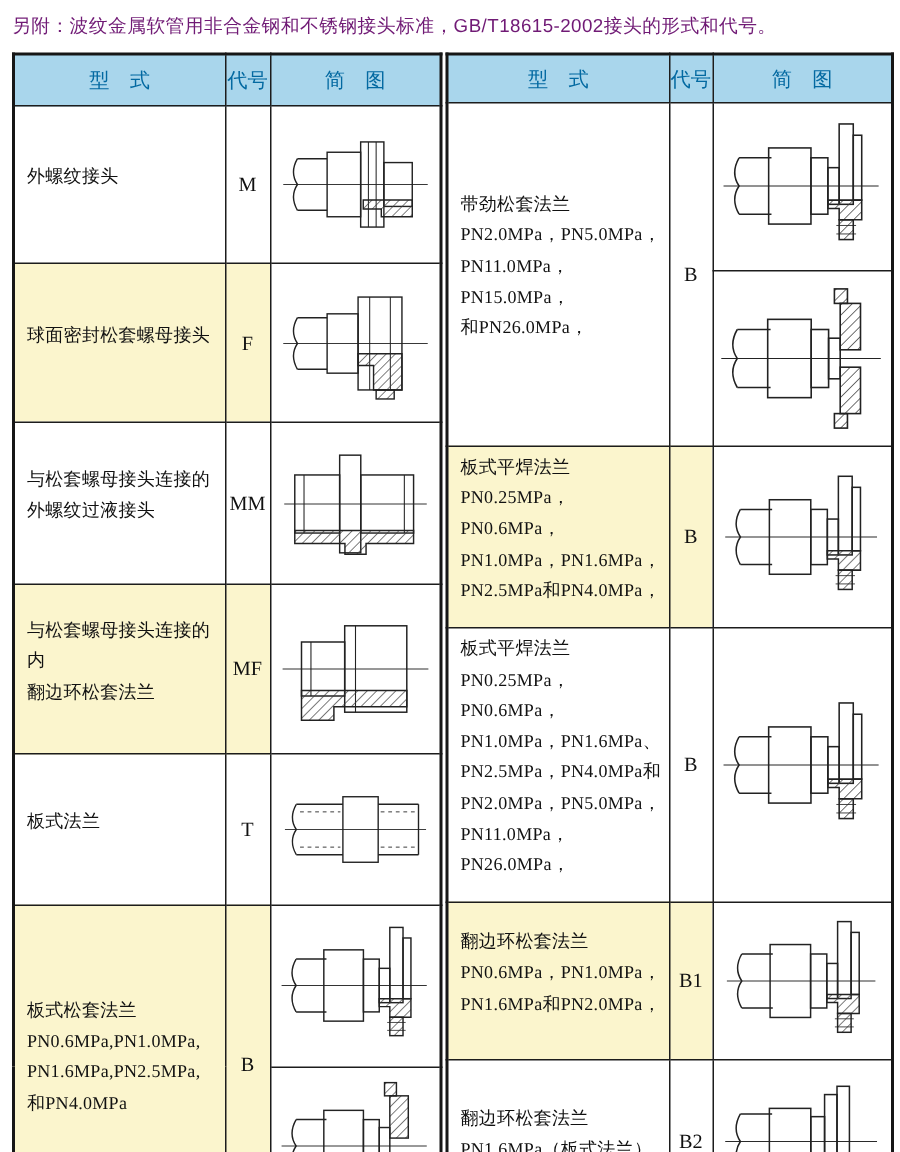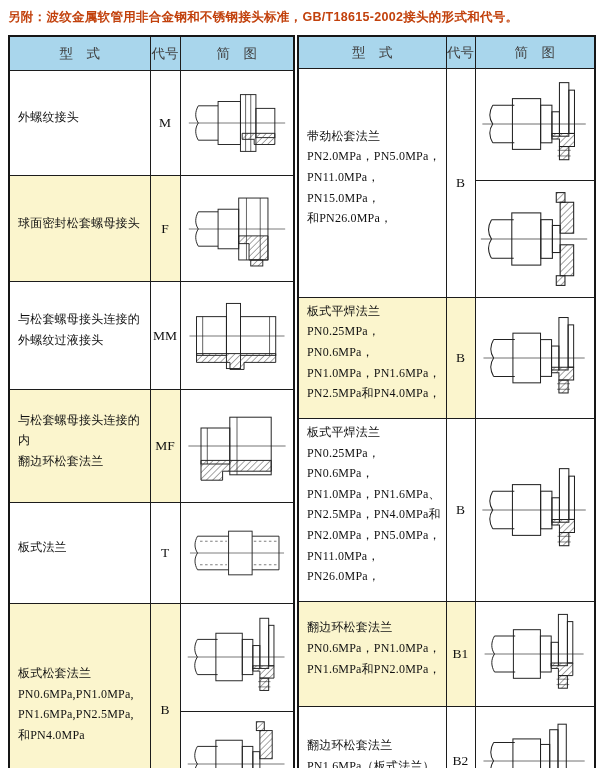--- a/index.html
+++ b/index.html
@@ -2,29 +2,29 @@
 <html><head>
 <meta charset="utf-8">
 <style>
   html,body { margin:0; padding:0; background:#ffffff; }
   body {
     width:600px; height:768px; overflow:hidden;
     font-family:"Liberation Serif", serif; color:#111;
   }
   .title {
     font-family:"Liberation Sans", sans-serif;
-    font-weight:bold; font-size:12.5px; line-height:1.3;
-    padding:9px 8px 0 8px; letter-spacing:0.3px; color:#c2410c;
+    font-weight:normal; font-size:12.5px; line-height:1.3;
+    padding:9px 8px 0 8px; letter-spacing:0.3px; color:#701a75;
   }
   .tables { display:flex; gap:2px; margin:10px 0 0 8px; }
   table { border-collapse:collapse; table-layout:fixed; border:2px solid #161616; border-bottom-width:3px; }
   th, td { border:1px solid #1c1c1c; padding:0; }
   th {
     background:#a9d6ec; font-weight:normal; font-size:13.5px;
-    text-align:center; vertical-align:middle; color:#404040;
+    text-align:center; vertical-align:middle; color:#0369a1;
   }
   td.type {
     font-size:12px; line-height:1.72; vertical-align:middle;
     padding:3px 3px 14px 8px; white-space:pre-line; letter-spacing:0.2px;
   }
   td.code { text-align:center; vertical-align:middle; font-size:13.5px; }
   td.diag { text-align:center; vertical-align:middle; background:#fff; }
   tr.hl td.type, tr.hl td.code { background:#fbf5cd; }
   svg.fit { display:block; margin:0 auto; }
   .defs { position:absolute; width:0; height:0; }

